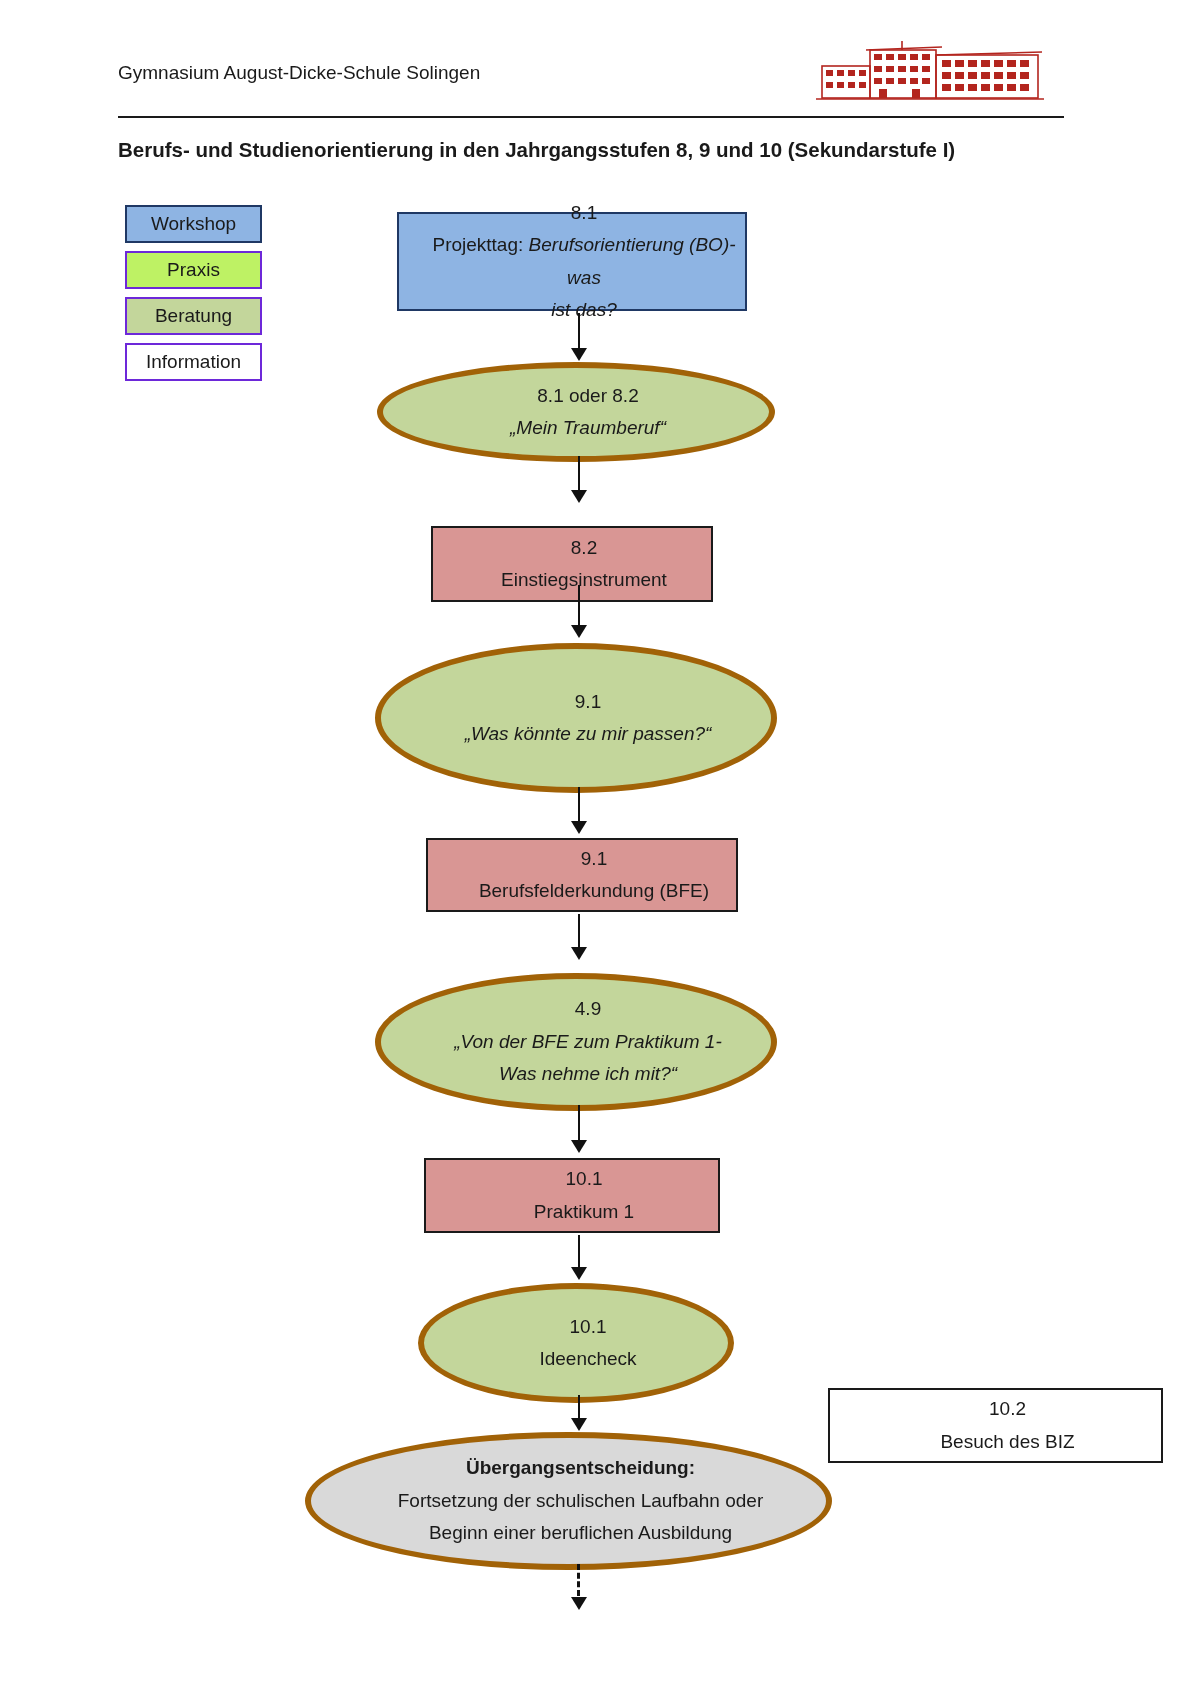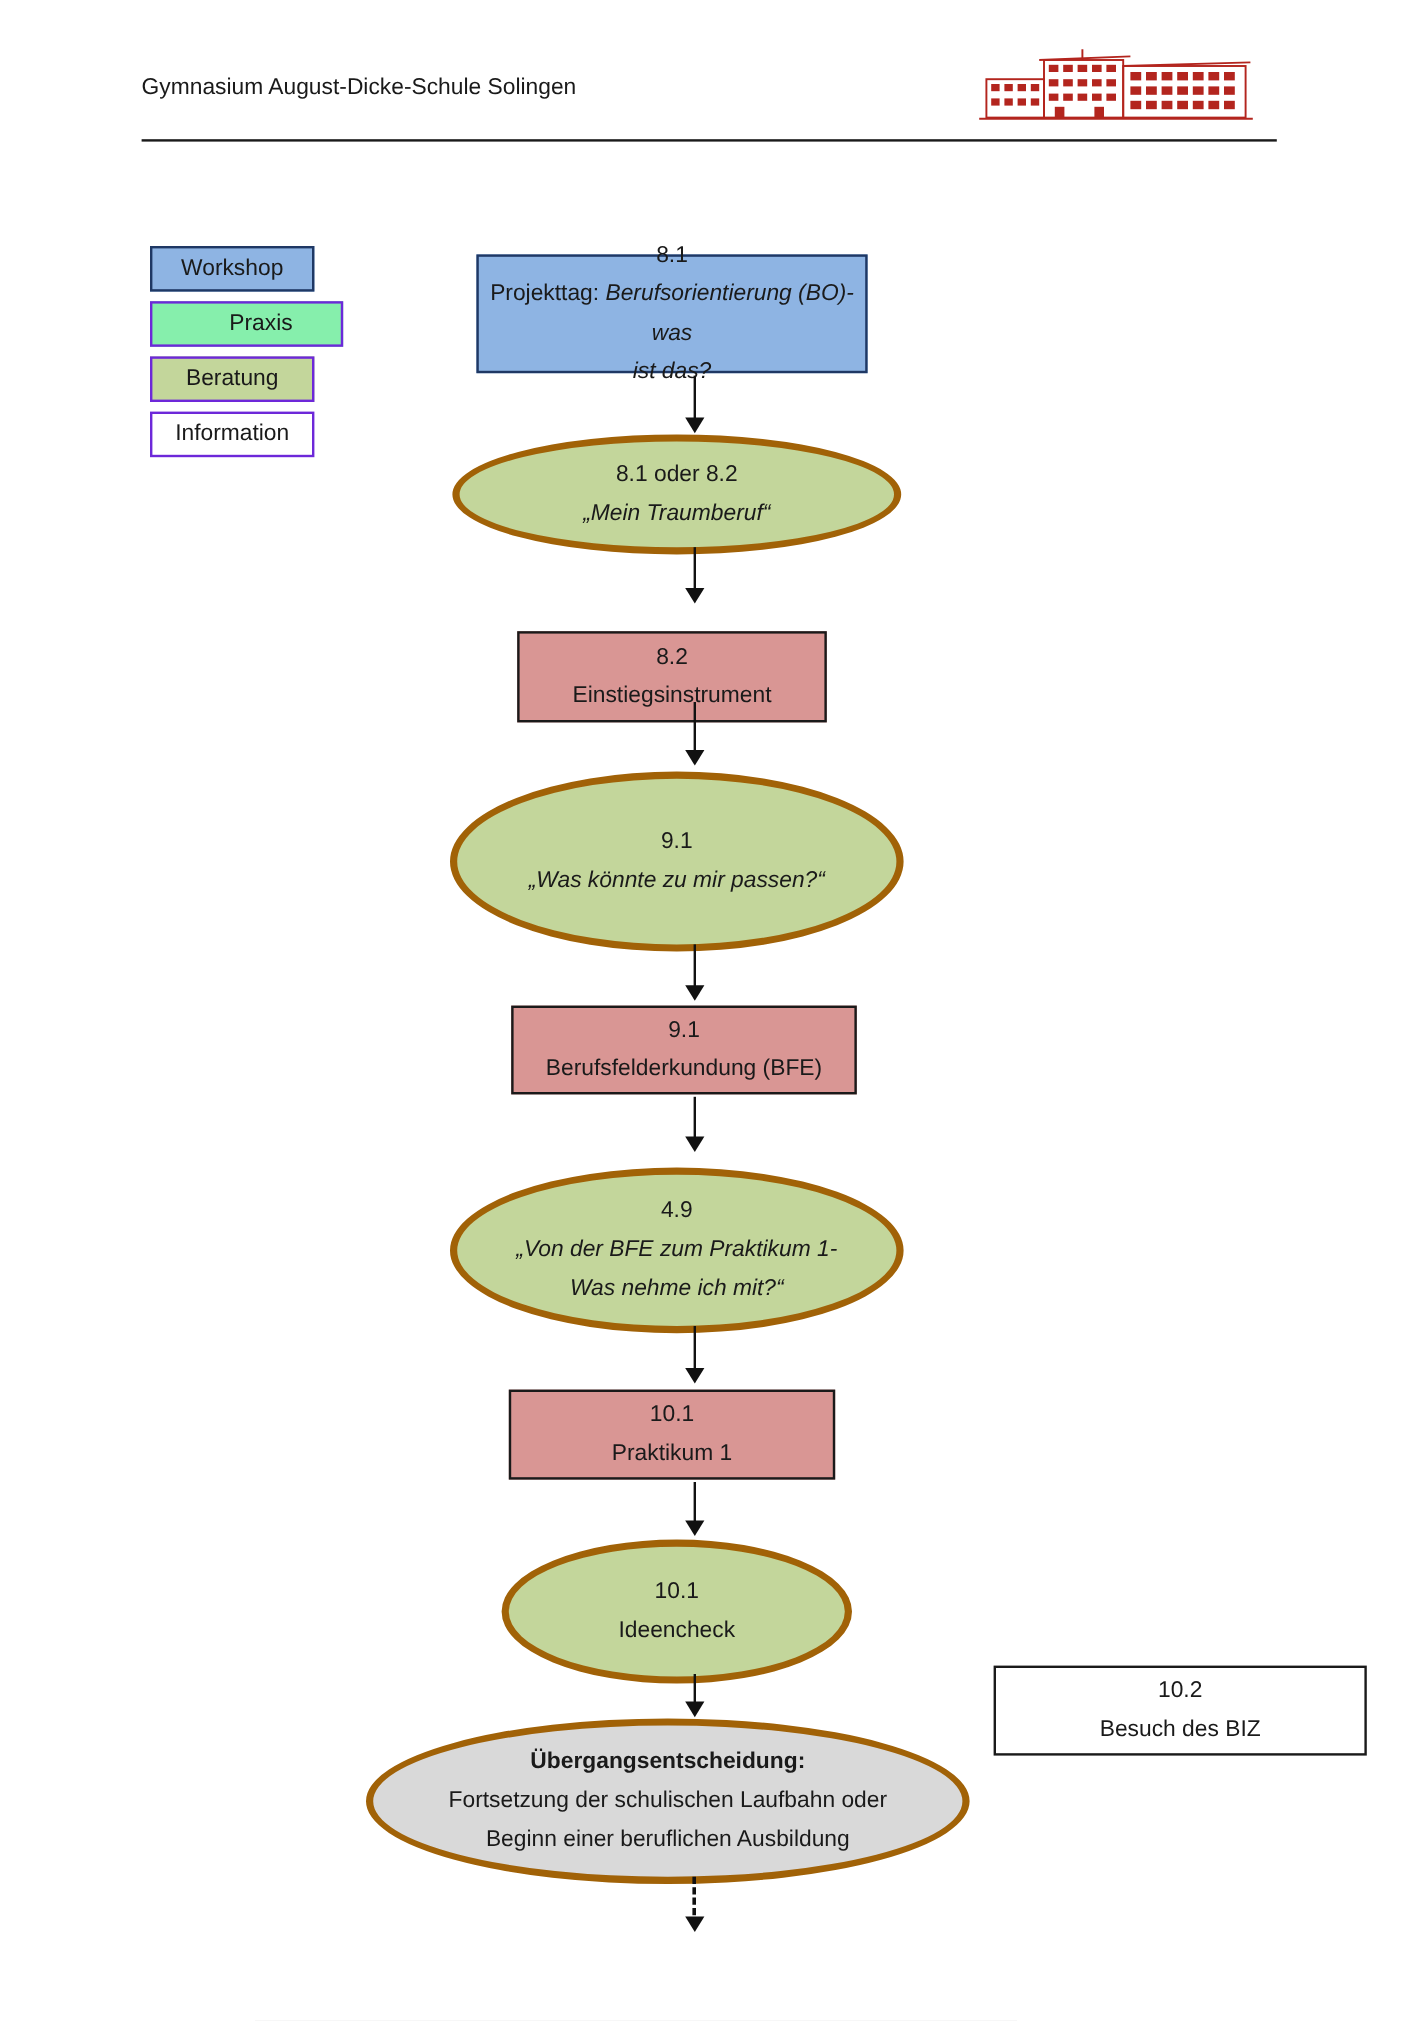--- a/index.html
+++ b/index.html
@@ -19,21 +19,21 @@
   .legend-item{
     width:133px;height:34px;border:2px solid #6d28d9;margin-bottom:8px;
     display:flex;align-items:center;justify-content:center;
     font-size:19px;background:#fff;
   }
   .legend-item.workshop{border-color:#1f3864;}
 
   .node{
     position:absolute;display:flex;flex-direction:column;
     justify-content:center;align-items:center;text-align:center;
-    font-size:19px;line-height:32.5px;color:#1a1a1a;
+    font-size:19px;line-height:32.5px;color:#1a1a1a;padding-left:24px;
   }
   .rect{border:2px solid #1a1a1a;}
   .rect.workshop{border-color:#1f3864;}
   .ellipse{border:6px solid #a16207;border-radius:50%;}
   .it{font-style:italic;}
   .bld{font-weight:bold;}
 
   .arrow{position:absolute;width:16px;}
   .arrow .stem{position:absolute;left:7px;top:0;width:2px;background:#111;}
   .arrow .stem.dashed{width:0;background:none;border-left:3px dashed #111;left:6px;}
@@ -105,26 +105,27 @@
         <rect x="53" y="32" width="7" height="6"></rect>
       <rect x="20" y="44" width="7" height="6"></rect>
         <rect x="31" y="44" width="7" height="6"></rect>
         <rect x="42" y="44" width="7" height="6"></rect>
         <rect x="53" y="44" width="7" height="6"></rect>
     </g>
   </svg>
 
   <div class="abs header-rule"></div>
 
+  <div class="abs page-title">Berufs- und Studienorientierung in den Jahrgangsstufen 8, 9 und 10 (Sekundarstufe I)</div>
 
   <div class="abs legend">
     <div class="legend-item workshop" style="background-color: rgb(142, 180, 227);">
         <span>Workshop</span>
       </div>
-    <div class="legend-item" style="background-color: #86efac; padding-left: 24px;">
+    <div class="legend-item" style="background-color: #bef264;">
         <span>Praxis</span>
       </div>
     <div class="legend-item" style="background-color: rgb(195, 214, 155);">
         <span>Beratung</span>
       </div>
     <div class="legend-item" style="background-color: rgb(255, 255, 255);">
         <span>Information</span>
       </div>
   </div>
 

